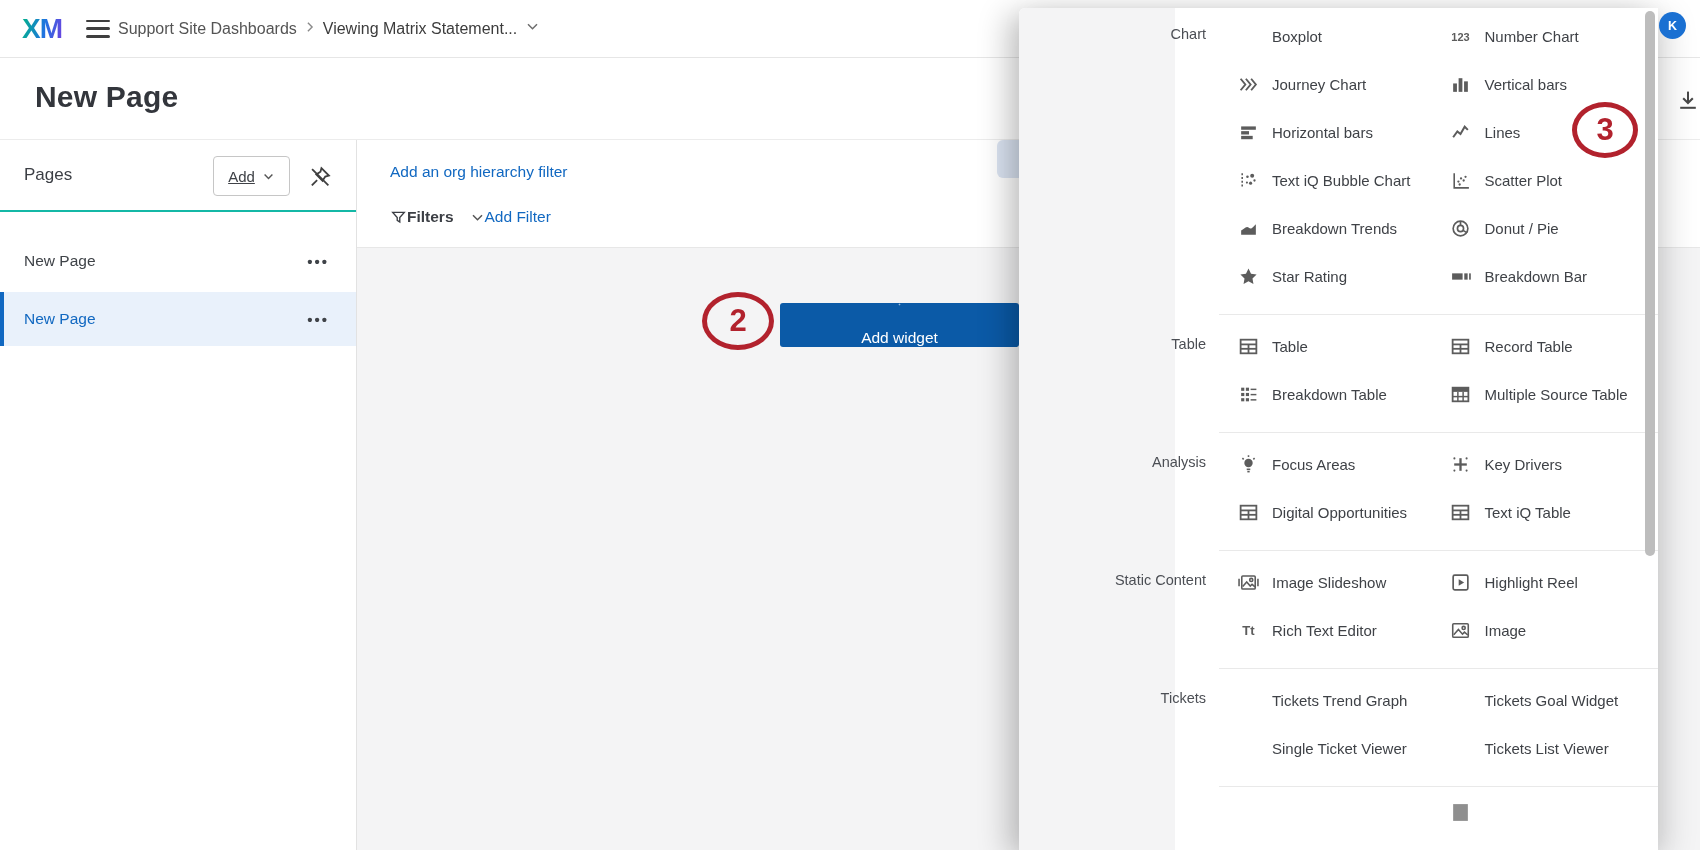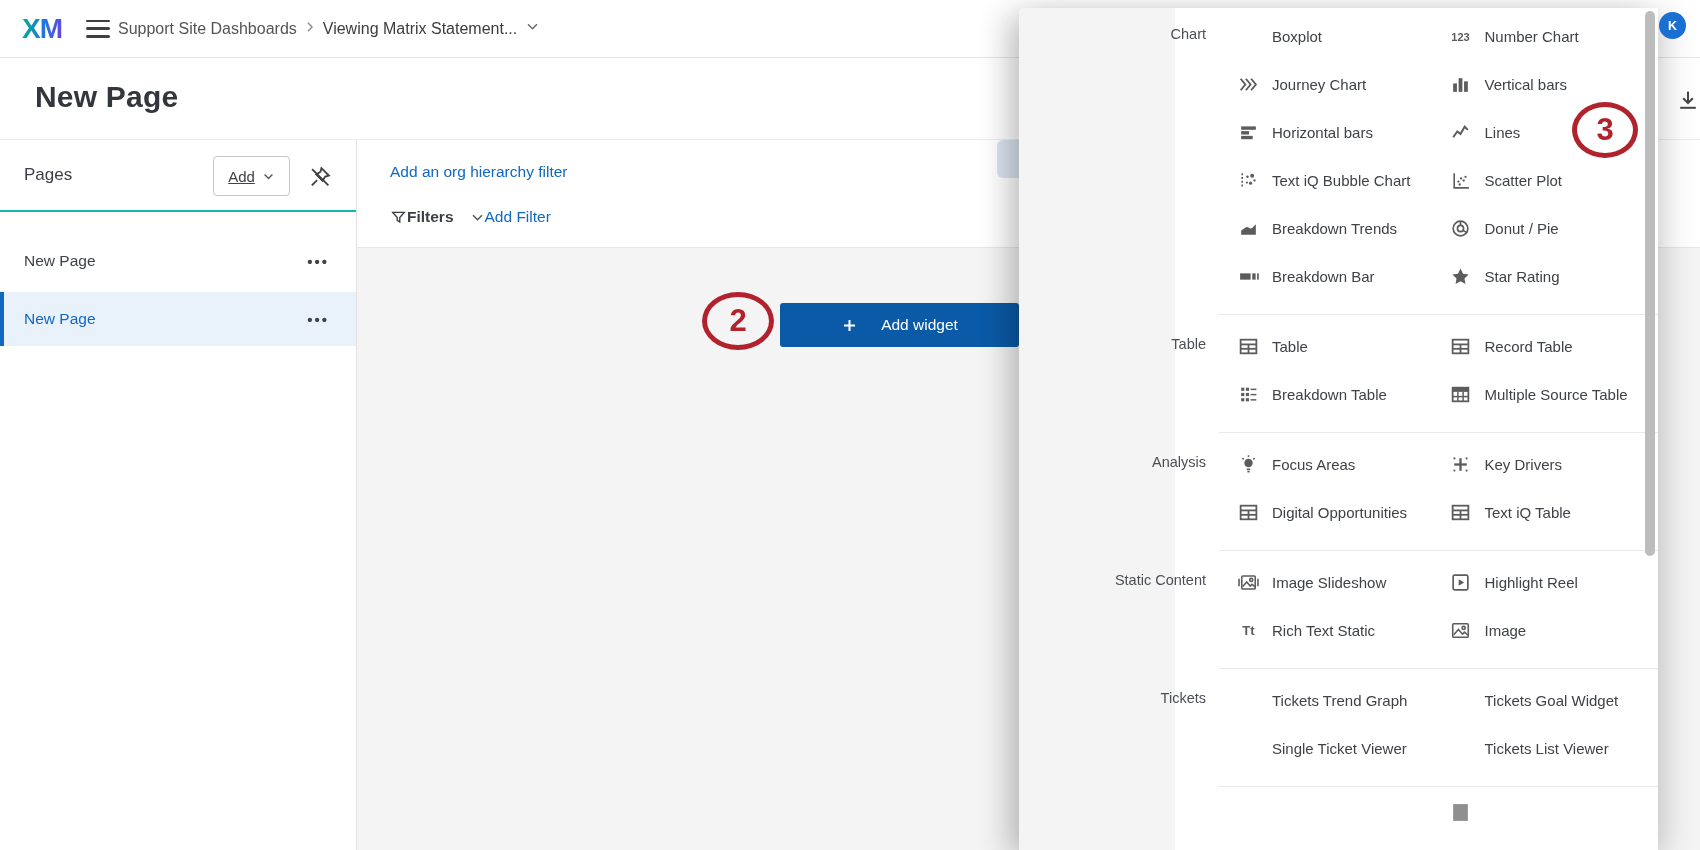--- a/index.html
+++ b/index.html
@@ -54,21 +54,21 @@
   .org-link { margin:23px 0 0 33px; font-size:15.5px; color:#1168c1; cursor:pointer; width:fit-content; }
   .filters-row { margin:24px 0 0 33px; height:24px; display:flex; align-items:center; }
   .filters-toggle { display:flex; align-items:center; cursor:pointer; }
   .filters-label { font-size:15.5px; font-weight:bold; color:#3b3e44; }
   .filters-caret { margin-left:16px; }
   .add-filter { font-size:15.5px; color:#1168c1; cursor:pointer; }
   .canvas { flex:1; margin-top:18px; background:#f4f4f5; border-top:1px solid #e7e7e7; position:relative; }
   .add-widget-btn { position:absolute; left:423px; top:55px; width:239px; height:44px; background:#0b5aa7;
                     border:none; border-radius:3px; color:#fff; font-size:15.5px;
                     display:flex; align-items:center; justify-content:center; gap:23px; cursor:pointer;
-                    font-family:"Liberation Sans", sans-serif; }
+                    font-family:"Liberation Sans", sans-serif;flex-direction:column; }
 
   
   .anno { position:absolute; border:5px solid #b2222d; border-radius:50%; display:flex; align-items:center;
           justify-content:center; color:#b2222d; font-size:31px; font-weight:600; pointer-events:none; background:transparent; }
   .anno-2 { left:345px; top:44px; width:72px; height:58px; }
   .anno-3 { position:absolute; left:1572px; top:102px; width:66px; height:56px; z-index:20; }
 
   
   .widget-panel { position:absolute; left:1019px; top:8px; width:639px; height:842px; background:#fff;
                   border-radius:6px 0 0 0; box-shadow:-12px 6px 30px rgba(0,0,0,.22), 12px 6px 30px rgba(0,0,0,.12);
@@ -296,36 +296,36 @@
                     <line x1="10" y1="3" x2="10" y2="7.1"></line>
                     <line x1="12.5" y1="11.8" x2="16.3" y2="14.2"></line>
                   </g>
                 </svg>
               </span>
               <span class="wp-label">Donut / Pie</span>
             </div>
             <div class="wp-row">
               <span class="wp-icon">
                 <svg viewBox="0 0 20 20">
+                  <path d="M10 2.3l2.4 5 5.3.7-3.9 3.8.9 5.3L10 14.6l-4.7 2.5.9-5.3L2.3 8l5.3-.7z" fill="currentColor"></path>
+                </svg>
+              </span>
+              <span class="wp-label">Star Rating</span>
+            </div>
+            <div class="wp-row">
+              <span class="wp-icon">
+                <svg viewBox="0 0 20 20">
                   <g fill="currentColor">
                     <rect x="2" y="7" width="10" height="6"></rect>
                     <rect x="13.6" y="7" width="3.2" height="6"></rect>
                     <rect x="18.2" y="7" width="1.6" height="6"></rect>
                   </g>
                 </svg>
               </span>
               <span class="wp-label">Breakdown Bar</span>
-            </div>
-            <div class="wp-row">
-              <span class="wp-icon">
-                <svg viewBox="0 0 20 20">
-                  <path d="M10 2.3l2.4 5 5.3.7-3.9 3.8.9 5.3L10 14.6l-4.7 2.5.9-5.3L2.3 8l5.3-.7z" fill="currentColor"></path>
-                </svg>
-              </span>
-              <span class="wp-label">Star Rating</span>
             </div>
           </div>
         </div>
         <div class="wp-section">
           <div class="wp-cat">Table</div>
           <div class="wp-items">
             <div class="wp-row">
               <span class="wp-icon">
                 <svg viewBox="0 0 20 20">
                   <g stroke="currentColor" stroke-width="1.7" fill="none">
@@ -473,21 +473,21 @@
                 </svg>
               </span>
               <span class="wp-label">Highlight Reel</span>
             </div>
             <div class="wp-row">
               <span class="wp-icon">
                 <svg viewBox="0 0 20 20">
                   <text x="10" y="14.5" text-anchor="middle" font-size="12.5" font-weight="bold" fill="currentColor" font-family="sans-serif">Tt</text>
                 </svg>
               </span>
-              <span class="wp-label">Rich Text Static</span>
+              <span class="wp-label">Rich Text Editor</span>
             </div>
             <div class="wp-row">
               <span class="wp-icon">
                 <svg viewBox="0 0 20 20">
                   <g fill="none" stroke="currentColor" stroke-width="1.5">
                     <rect x="2.6" y="3.6" width="14.8" height="12.8" rx="1"></rect>
                     <circle cx="13" cy="7.6" r="1.5"></circle>
                     <path d="M3.6 14l4.4-4.9 3.9 4.4 1.9-1.9 3.1 2.7"></path>
                   </g>
                 </svg>

